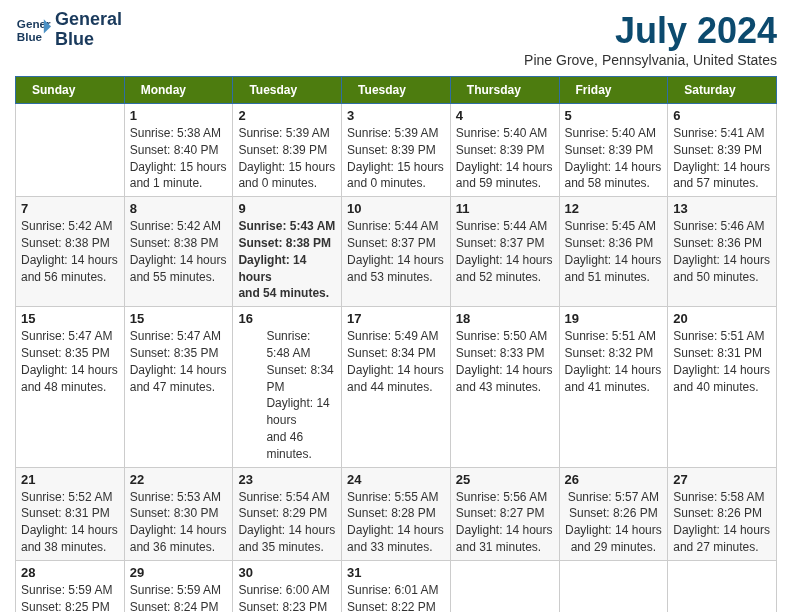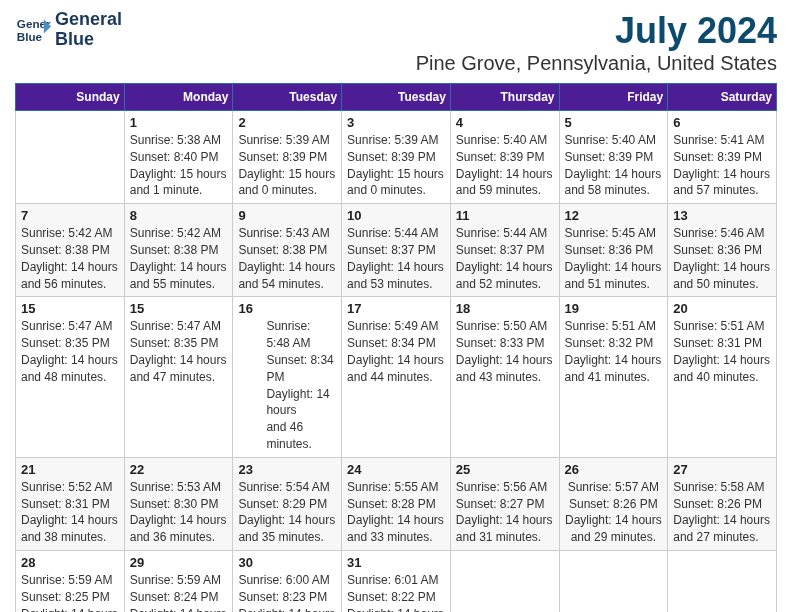--- a/index.html
+++ b/index.html
@@ -33,33 +33,33 @@
     }
     .title-block {
       text-align: right;
     }
     .month-title {
       font-size: 36px;
       font-weight: bold;
       color: #0c4a6e;
     }
     .location {
-      font-size: 20px;
+      font-size: 14px;
       color: #333;
     }
     table {
       width: 100%;
       border-collapse: collapse;
       font-size: 10.5px;
     }
     thead th {
-      background-color: #4c1d95;
+      background-color: #4d7c0f;
       color: #fff;
-      padding: 6px 4px;
-      text-align: right;
+      padding: 6px 16px;
+      text-align: left;
       font-size: 12px;
       font-weight: bold;
       border: 1px solid #2e6da4;
     }
     tbody td {
       border: 1px solid #ccc;
       vertical-align: top;
       padding: 4px 5px;
       width: calc(100% / 7);
       min-height: 80px;
@@ -178,21 +178,21 @@
         </td>
         <td>
           <span class="day-number">8</span>
           <div class="day-info" style="white-space: pre-line;">Sunrise: 5:42 AM
 Sunset: 8:38 PM
 Daylight: 14 hours
 and 55 minutes.</div>
         </td>
         <td>
           <span class="day-number">9</span>
-          <div class="day-info" style="white-space: pre-line;">Sunrise: 5:43 AM
+          <div class="day-info" style="white-space: pre-line; font-weight: bold;">Sunrise: 5:43 AM
 Sunset: 8:38 PM
 Daylight: 14 hours
 and 54 minutes.</div>
         </td>
         <td>
           <span class="day-number">10</span>
           <div class="day-info" style="white-space: pre-line;">Sunrise: 5:44 AM
 Sunset: 8:37 PM
 Daylight: 14 hours
 and 53 minutes.</div>

